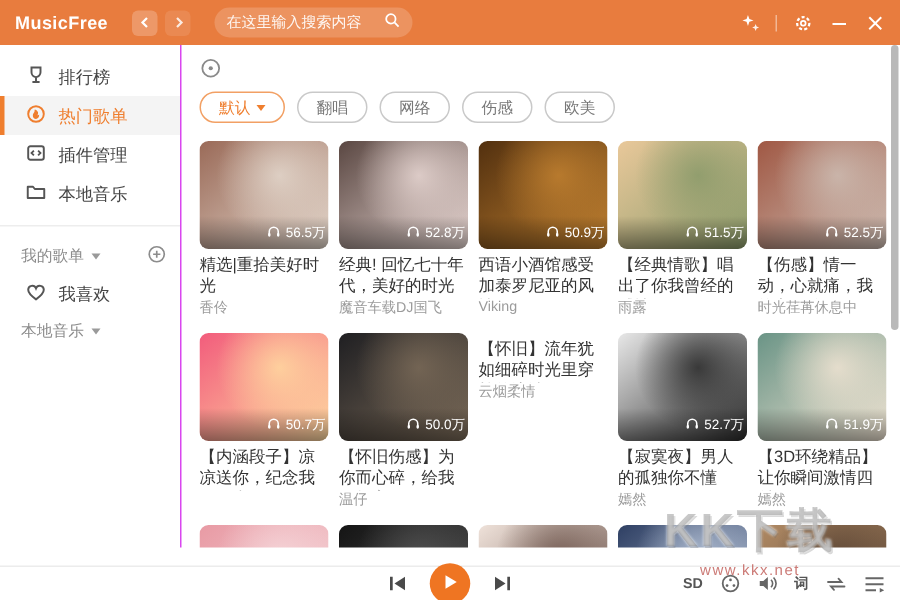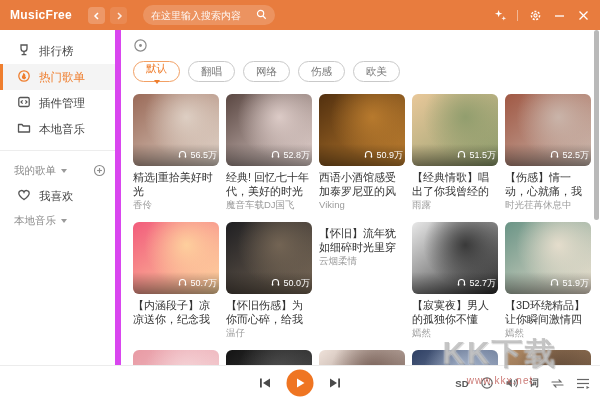--- a/index.html
+++ b/index.html
@@ -18,59 +18,59 @@
             background:rgba(255,255,255,.18); display:flex; align-items:center; padding:0 8px; }
   .search input { flex:1; border:none; outline:none; background:transparent; color:#fff;
                   font-size:10px; font-family:"Liberation Sans", sans-serif; min-width:0; }
   .search input::placeholder { color:rgba(255,255,255,.92); }
   .winicons { margin-left:auto; margin-right:10px; display:flex; align-items:center; gap:10px; }
   .winicons .sep { width:1px; height:11px; background:rgba(255,255,255,.45); }
   .wicon { display:flex; align-items:center; justify-content:center; width:14px; height:14px; cursor:pointer; }
 
   
   .sidebar { position:absolute; top:30px; left:0; width:121px; bottom:35px; background:#fff;
-             border-right:6px solid #d946ef; padding-top:8px; z-index:5; }
+             border-right:1px solid #d946ef; padding-top:8px; z-index:5; }
   .sitem { height:26px; display:flex; align-items:center; gap:8px; padding-left:14px;
            font-size:11.5px; color:#454545; cursor:pointer; border-left:3px solid transparent; }
   .sitem.selected { background:#f4f4f4; border-left:3px solid #ef7e2e; color:#ef7e2e; }
   .sitem svg { flex:none; }
   .sdivider { height:1px; background:#ededed; margin:8px 0; }
   .sgroup { height:24px; display:flex; align-items:center; padding:0 9px 0 14px;
             font-size:10.5px; color:#8c8c8c; cursor:pointer; }
   .caret-down { width:0; height:0; border-left:3.5px solid transparent; border-right:3.5px solid transparent;
                 border-top:4px solid #9a9a9a; margin-left:5px; }
   .sgroup .grow { flex:1; }
 
   
   .content { position:absolute; top:30px; left:121px; right:0; bottom:35px; background:#fff; overflow:hidden; }
   .refresh-row { margin:8px 0 0 12px; height:15px; }
   .tagsrow { margin:8px 0 0 12px; display:flex; gap:8px; }
   .pill { height:21px; padding:0 12px; border-radius:11px; border:1px solid #c9c9c9; color:#777;
           font-size:10.5px; display:flex; align-items:center; cursor:pointer; background:#fff; }
-  .pill.selected { border-color:#f2a064; color:#ef7e2e; gap:4px;flex-direction:column; }
+  .pill.selected { border-color:#f2a064; color:#ef7e2e; gap:4px; }
   .pill.selected .pcaret { width:0; height:0; border-left:3.5px solid transparent;
           border-right:3.5px solid transparent; border-top:4px solid #ef7e2e; }
 
   .grid { margin:12px 0 0 12px; display:grid; grid-template-columns:repeat(5,86px);
           column-gap:7px; row-gap:10px; }
   .card { width:86px; cursor:pointer; }
   .art { width:86px; height:72px; border-radius:6px; position:relative; overflow:hidden; }
   .shade { position:absolute; left:0; right:0; bottom:0; height:22px;
            background:linear-gradient(transparent, rgba(0,0,0,.45)); }
   .plays { position:absolute; right:2px; bottom:4px; display:flex; align-items:center; gap:3px;
            color:#fff; font-size:9px; }
   .ctitle { margin-top:5px; font-size:11px; line-height:1.27; color:#333; max-height:28px; overflow:hidden; }
   .cauthor { margin-top:0; font-size:9.5px; color:#9b9b9b; white-space:nowrap; overflow:hidden; }
 
   .scrollbar { position:absolute; top:0; right:1px; width:5px; bottom:0; }
   .scroll-thumb { position:absolute; top:0; right:0; width:5px; height:190px;
                   background:#b9b9b9; border-radius:3px; cursor:pointer; }
 
   
-  .player { position:absolute; left:0; right:0; bottom:0; height:35px; background:#fff;
+  .player { position:absolute; left:0; right:0; bottom:0; height:23px; background:#fff;
             border-top:1px solid #ececec; z-index:10; }
   .pcontrols { position:absolute; left:50%; top:50%; transform:translate(-50%,-50%);
                display:flex; align-items:center; gap:15px; }
   .playbtn { width:27px; height:27px; border-radius:50%; background:#ef7522; display:flex;
              align-items:center; justify-content:center; cursor:pointer; }
   .skip { cursor:pointer; display:flex; align-items:center; }
   .picons { position:absolute; right:10px; top:0; bottom:0; display:flex; align-items:center;
             gap:11px; color:#666; }
   .picon { cursor:pointer; display:flex; align-items:center; justify-content:center; }
   .picon.txt { font-size:9.5px; font-weight:bold; color:#555; }

